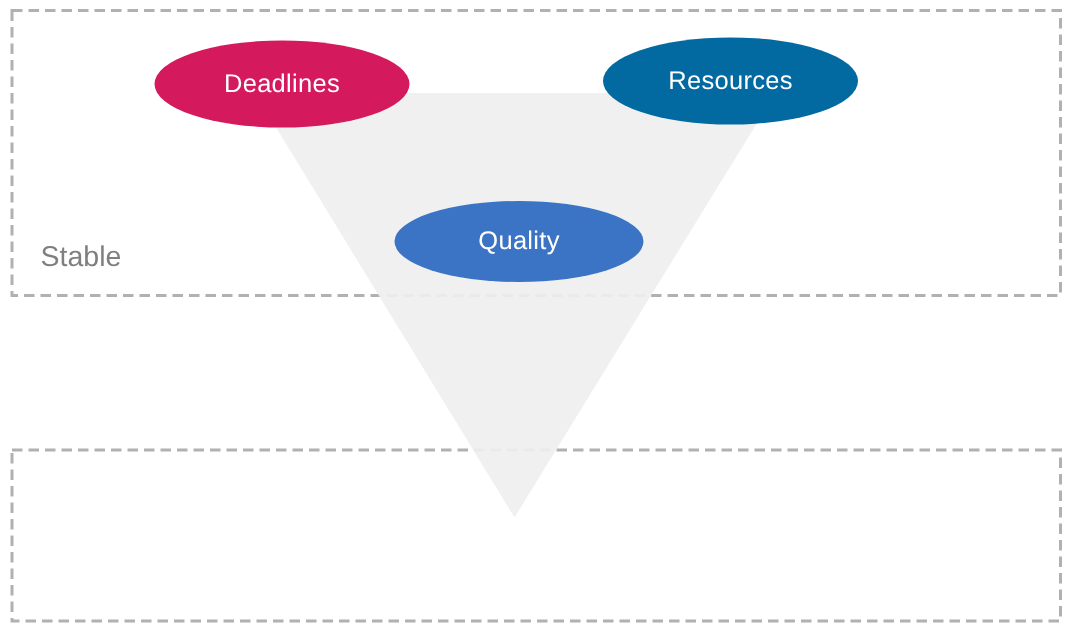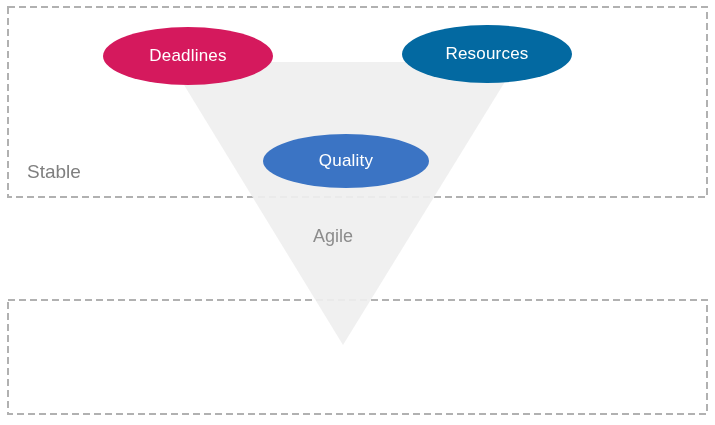--- a/index.html
+++ b/index.html
@@ -53,21 +53,20 @@
 <body>
 
 <div class="stage">
 
   <svg class="layer-svg" viewBox="0 0 715 425" xmlns="http://www.w3.org/2000/svg">
     <rect x="8" y="7" width="699" height="190" fill="none" stroke-width="2" stroke-dasharray="7 4" stroke="#B1B1B1"></rect>
     <rect x="8" y="300" width="699" height="114" fill="none" stroke-width="2" stroke-dasharray="7 4" stroke="#B1B1B1"></rect>
     <polygon points="170,62 517,62 343,345" fill-opacity="0.92" fill="#EFEFEF"></polygon>
   </svg>
 
-  <div class="triangle-label" style="color: rgb(140, 140, 140);">Agile</div>
 
   <div class="node node-deadlines" style="background: rgb(213, 25, 93);">
     <span>Deadlines</span>
   </div>
 
   <div class="node node-resources" style="background: #0369a1;">
     <span>Resources</span>
   </div>
 
   <div class="node node-quality" style="background: rgb(59, 116, 196);">

